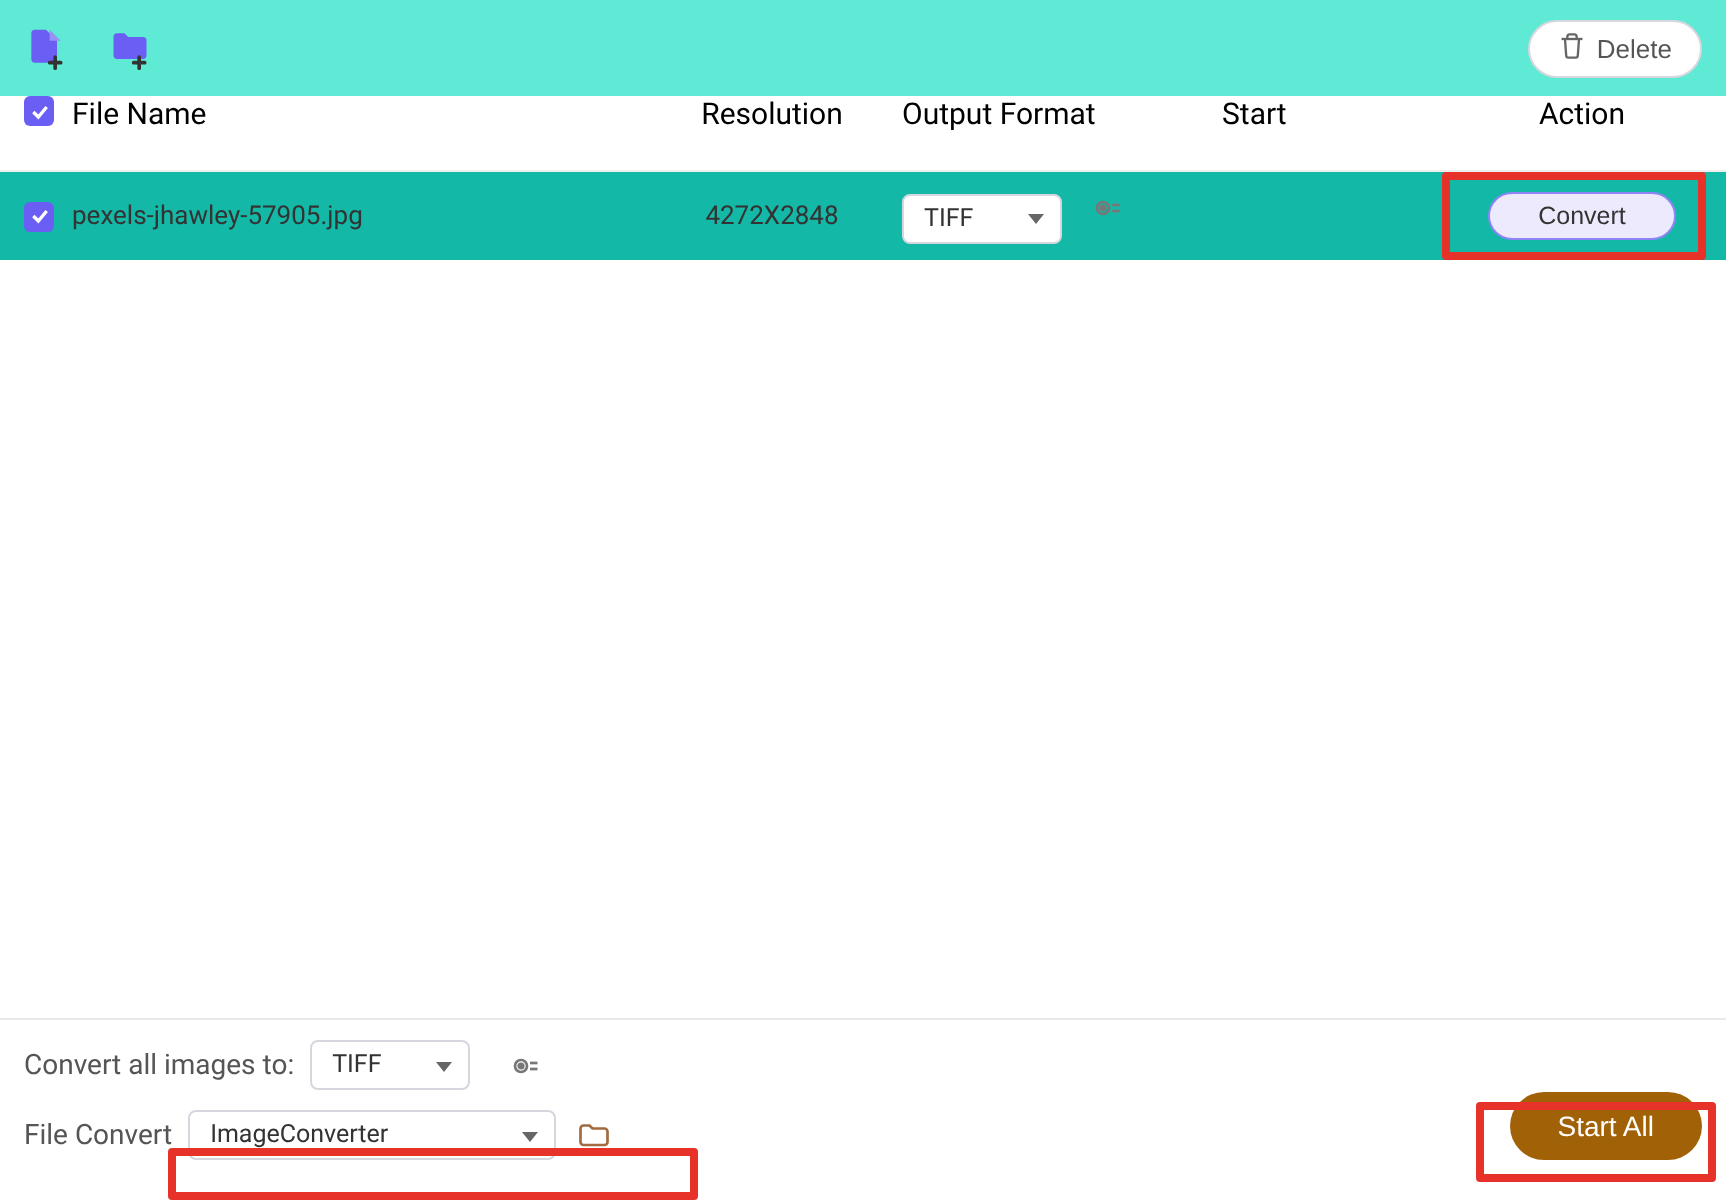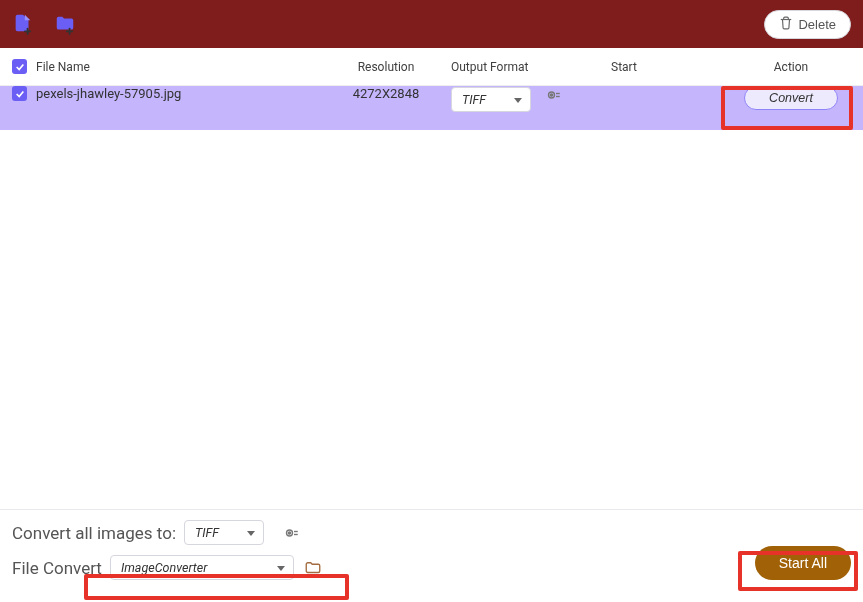--- a/index.html
+++ b/index.html
@@ -7,21 +7,21 @@
     font-family: -apple-system, BlinkMacSystemFont, "Segoe UI", Roboto, Arial, sans-serif;
     width: 863px;
     height: 602px;
     background: #fff;
     font-size: 13px;
     color: #333;
     position: relative;
   }
   .topbar {
     height: 48px;
-    background: #7f1d1d;
+    background: #5eead4;
     display: flex;
     align-items: center;
     padding: 0 12px;
     justify-content: space-between;
   }
   .topbar-left { display: flex; gap: 20px; align-items: center; }
   .icon-btn {
     color: #6b5ef5;
     cursor: pointer;
     display: flex;
@@ -34,59 +34,57 @@
     padding: 5px 14px;
     display: flex;
     align-items: center;
     gap: 5px;
     cursor: pointer;
     color: #555;
     font-size: 13px;
   }
   .header-row {
     display: flex;
-    align-items: center;
     height: 38px;
     padding: 0 12px;
     border-bottom: 1px solid #eee;
-    color: #404040;
-    font-size: 12px;
+    color: #000000;
+    font-size: 15px;
   }
   .col-check { width: 24px; }
   .col-name { flex: 1; }
   .col-res { width: 130px; text-align: center; }
   .col-fmt { width: 160px; }
   .col-status { width: 120px; }
   .col-action { width: 120px; text-align: center; }
   .data-row {
     display: flex;
-    align-items: flex-start;
+    align-items: center;
     height: 44px;
     padding: 0 12px;
-    background: #c4b5fd;
+    background: #14b8a6;
   }
   .checkbox {
     width: 15px; height: 15px;
     border-radius: 3px;
     background: #6b5ef5;
     display: flex; align-items: center; justify-content: center;
     cursor: pointer;
   }
   .checkbox svg { stroke: #fff; }
   .select {
     border: 1px solid #d6d6de;
     border-radius: 4px;
     padding: 4px 22px 4px 10px;
     background: #fff;
     font-size: 12.5px;
     cursor: pointer;
     position: relative;
     display: inline-flex;
     align-items: center;
-    font-style: italic;
   }
   .select::after {
     content: '';
     position: absolute;
     right: 8px;
     top: 50%;
     margin-top: -2px;
     border-left: 4px solid transparent;
     border-right: 4px solid transparent;
     border-top: 5px solid #666;
@@ -99,21 +97,20 @@
     cursor: pointer;
   }
   .convert-btn {
     border: 1px solid #8f84f7;
     background: #edeafd;
     border-radius: 14px;
     padding: 4px 24px;
     font-size: 12.5px;
     color: #333;
     cursor: pointer;
-    font-style: italic;
   }
   .highlight-red {
     border: 4px solid #e63228;
     border-radius: 2px;
     position: absolute;
   }
   .hl-convert { top: 86px; left: 721px; width: 132px; height: 44px; }
   .hl-location { top: 574px; left: 84px; width: 265px; height: 26px; }
   .hl-startall { top: 551px; left: 738px; width: 120px; height: 40px; }
 
@@ -124,21 +121,21 @@
     padding: 10px 12px 12px;
     background: #fff;
   }
   .bottom-row {
     display: flex;
     align-items: center;
     margin-bottom: 10px;
     gap: 8px;
   }
   .bottom-row:last-child { margin-bottom: 0; }
-  .label { font-size: 17px; color: #555; }
+  .label { font-size: 14px; color: #555; }
   .select-wide { width: 184px; }
   .select-med { width: 80px; }
   .folder-icon {
     display: inline-flex;
     align-items: center;
     justify-content: center;
     width: 22px; height: 20px;
     cursor: pointer;
     color: #a36b3f;
   }

